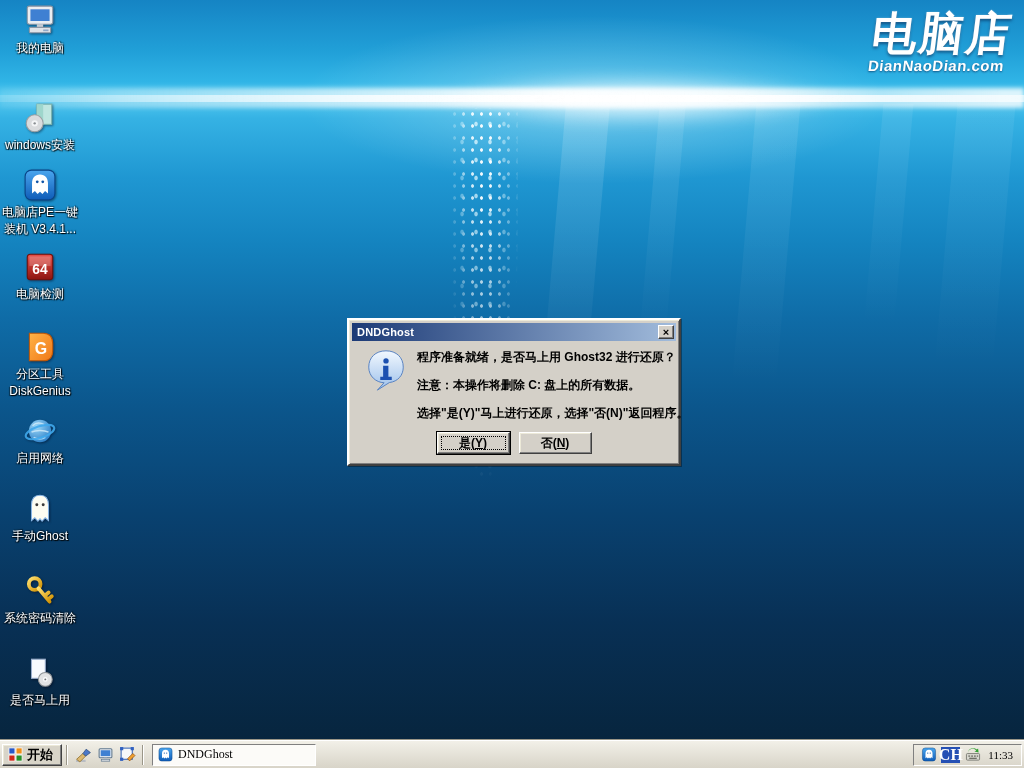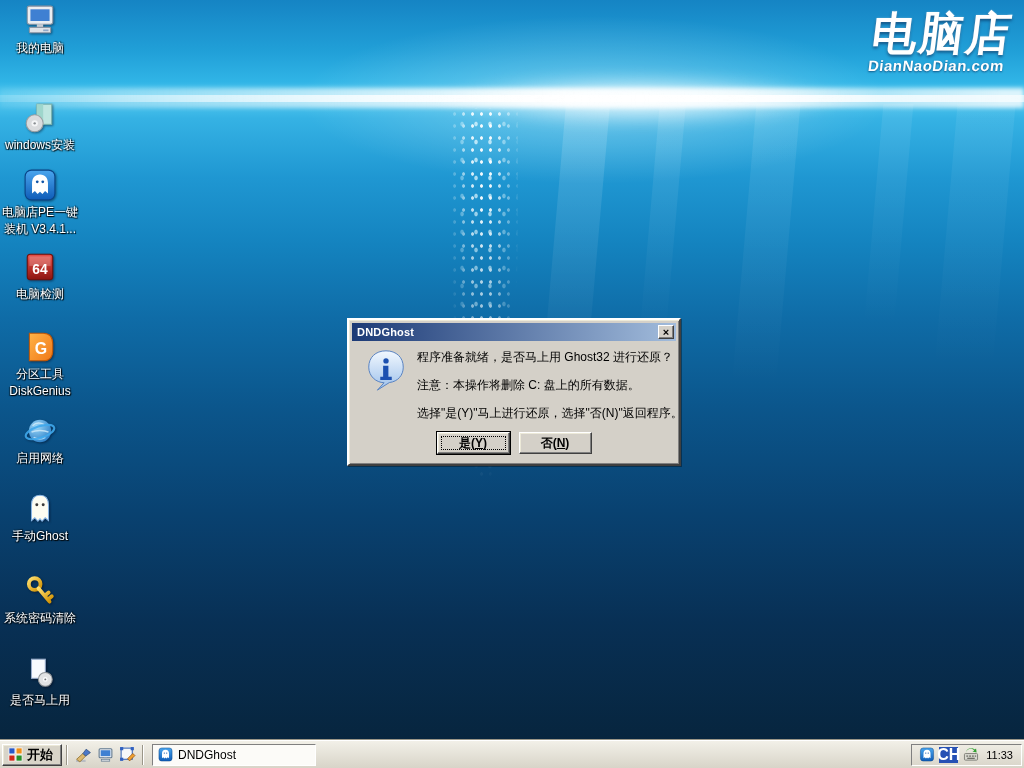--- a/index.html
+++ b/index.html
@@ -80,41 +80,41 @@
     background:linear-gradient(to right,#1c3a76,#a2bcdc);
     display:flex; align-items:center; padding:0 2px 0 5px; }
   .title-text { color:#fff; font-size:11px; font-weight:bold; letter-spacing:.2px; }
   .close-btn { margin-left:auto; width:16px; height:14px; background:#d4d0c8;
     border:1px solid; border-color:#fff #404040 #404040 #fff;
     box-shadow:inset -1px -1px 0 #808080;
     font-size:11px; line-height:11px; font-weight:bold; color:#000;
     display:flex; align-items:center; justify-content:center; cursor:default; }
   .dlg-icon { position:absolute; left:14px; top:27px; width:46px; height:46px; }
   .dlg-icon svg { width:100%; height:100%; }
-  .dlg-line { position:absolute; left:68px; font-size:12px; font-weight:normal;
+  .dlg-line { position:absolute; left:68px; font-size:12px; font-weight:bold;
     color:#000; white-space:nowrap; }
   .dlg-line.l1 { top:29px; }
   .dlg-line.l2 { top:57px; }
   .dlg-line.l3 { top:85px; }
   .dlg-btns { position:absolute; left:0; right:0; top:112px;
     display:flex; justify-content:center; gap:9px; }
   .btn { position:relative; width:73px; height:22px; background:#d4d0c8;
     border:1px solid; border-color:#fff #404040 #404040 #fff;
     box-shadow:inset -1px -1px 0 #808080, inset 1px 1px 0 #ece9d8;
     font-size:12px; font-weight:bold; color:#000;
     display:flex; align-items:center; justify-content:center; cursor:default; }
   .btn.default { box-shadow:0 0 0 1px #000, inset -1px -1px 0 #808080, inset 1px 1px 0 #ece9d8; }
   .focus-rect { position:absolute; inset:3px; border:1px dotted #000; pointer-events:none; }
   .u { text-decoration:underline; }
 
   
   .taskbar { position:absolute; left:0; bottom:0; width:1024px; height:28px;
     background:linear-gradient(#f2f0e8,#d8d4c8);
     border-top:1px solid #fff; box-shadow:0 -1px 0 #9a9688;
-    display:flex; align-items:center; padding:0 2px; }
+    display:flex; align-items:center; padding:0 2px;font-family:Liberation Serif, serif; }
   .start-button { height:22px; display:flex; align-items:center; gap:4px;
     padding:0 8px 0 5px; background:#d8d4c8;
     border:1px solid; border-color:#fff #404040 #404040 #fff;
     box-shadow:inset -1px -1px 0 #808080, inset 1px 1px 0 #ece9d8;
     font-size:13px; font-weight:bold; color:#000; cursor:default; }
   .start-button svg { width:15px; height:15px; }
   .tb-sep { width:2px; height:20px; margin:0 4px;
     border-left:1px solid #9a9688; border-right:1px solid #fff; }
   .ql { width:22px; height:22px; display:flex; align-items:center;
     justify-content:center; cursor:default; }

